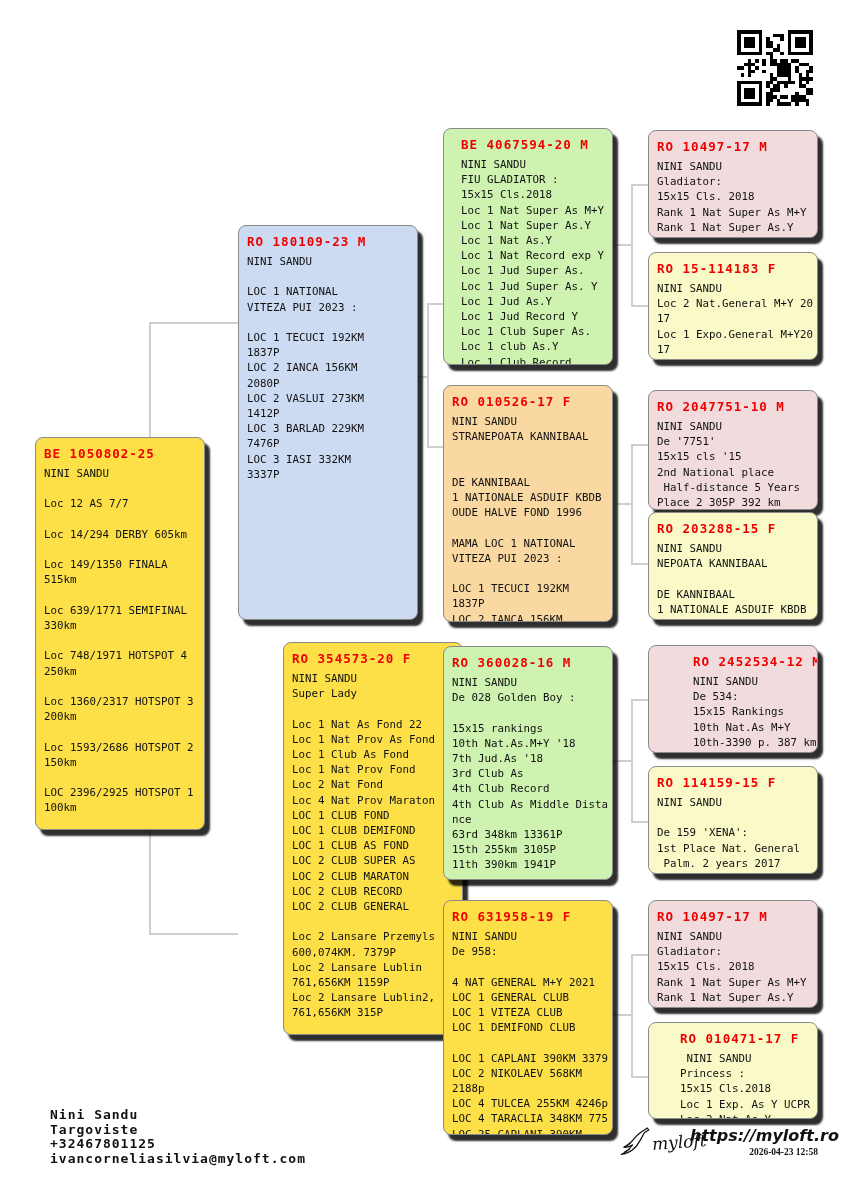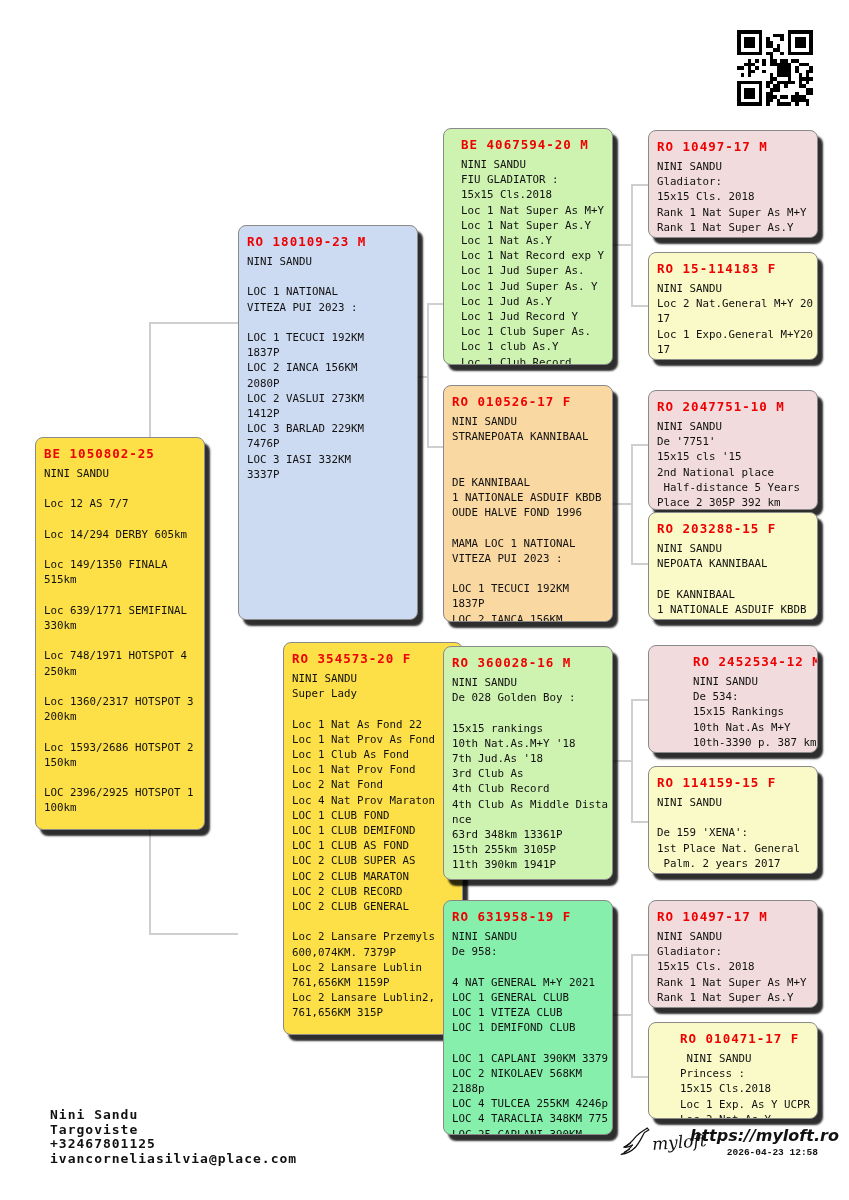--- a/index.html
+++ b/index.html
@@ -21,21 +21,21 @@
   
   .owner-line{font-weight:bold;font-size:13px;letter-spacing:1px;line-height:14.5px;color:#111;}
   #owner-block{position:absolute;left:50px;top:1108px;}
   #brand-logo{position:absolute;left:616px;top:1124px;}
   #brand-name{position:absolute;left:652px;top:1132px;font-family:"DejaVu Serif","Liberation Serif",serif;
         font-style:italic;font-size:17px;transform:rotate(-4deg);color:#111;}
   #site-url{position:absolute;left:690px;top:1126px;width:128px;text-align:right;
         font-family:"DejaVu Sans","Liberation Sans",sans-serif;font-style:italic;
         font-weight:bold;font-size:16px;color:#111;text-decoration:none;}
   #gen-date{position:absolute;left:690px;top:1147px;width:128px;text-align:right;
-        font-family:Liberation Mono, monospace;
+        font-family:Liberation Serif, serif;
         font-weight:bold;font-size:9.5px;color:#111;}
 </style>
 </head>
 <body>
 
 <div id="page">
 
 
   <div id="qr-wrap">
     <svg id="qr" width="76" height="76" viewBox="0 0 21 21" shape-rendering="crispEdges">
@@ -327,21 +327,21 @@
 10th Nat.As.M+Y '18
 7th Jud.As '18
 3rd Club As
 4th Club Record
 4th Club As Middle Dista
 nce
 63rd 348km 13361P
 15th 255km 3105P
 11th 390km 1941P</div>
   </div>
-  <div class="pbox" style="left: 443px; top: 900px; width: 170px; height: 235px; background-color: #86efac;">
+  <div class="pbox" style="left: 443px; top: 900px; width: 170px; height: 235px; background-color: #fde047;">
     <div class="ring">RO 631958-19 F</div>
     <div class="pbody">NINI SANDU
 De 958:
 
 4 NAT GENERAL M+Y 2021
 LOC 1 GENERAL CLUB
 LOC 1 VITEZA CLUB
 LOC 1 DEMIFOND CLUB
 
 LOC 1 CAPLANI 390KM 3379
@@ -422,21 +422,21 @@
 15x15 Cls.2018
 Loc 1 Exp. As Y UCPR
 Loc 2 Nat As.Y
 Loc 5 Nat Record exp Y</div>
   </div>
 
   <div id="owner-block">
     <div class="owner-line">Nini Sandu</div>
     <div class="owner-line">Targoviste</div>
     <div class="owner-line">+32467801125</div>
-    <div class="owner-line">ivancorneliasilvia@place.com</div>
+    <div class="owner-line">ivancorneliasilvia@myloft.com</div>
   </div>
 
   <div id="brand-logo">
     <svg width="38" height="36" viewBox="0 0 44 40">
       <g fill="none" stroke="#111" stroke-width="1.4" stroke-linecap="round" stroke-linejoin="round">
         <path d="M36 4 C30 8 26 10 22 15 C19 19 15 23 9 26 C13 26.5 16 25.5 19 23.5"></path>
         <path d="M19 23.5 C16 28 12 31.5 6 34.5 C12 33.5 17.5 31 21.5 27"></path>
         <path d="M21.5 27 C26 23 29 16 33 9 L38 6 L36 4"></path>
         <path d="M12 25 L17 21"></path>
         <path d="M10 31.5 L15.5 28.5"></path>

